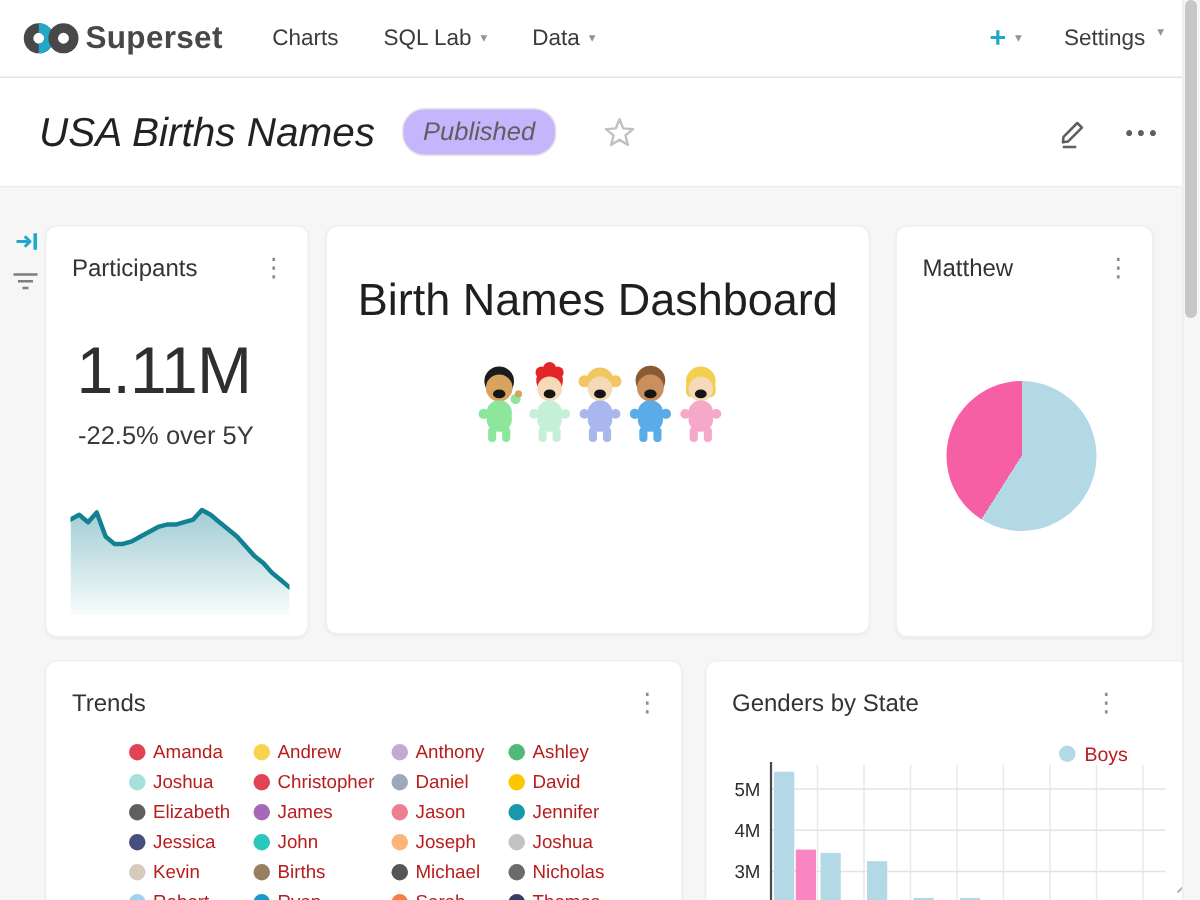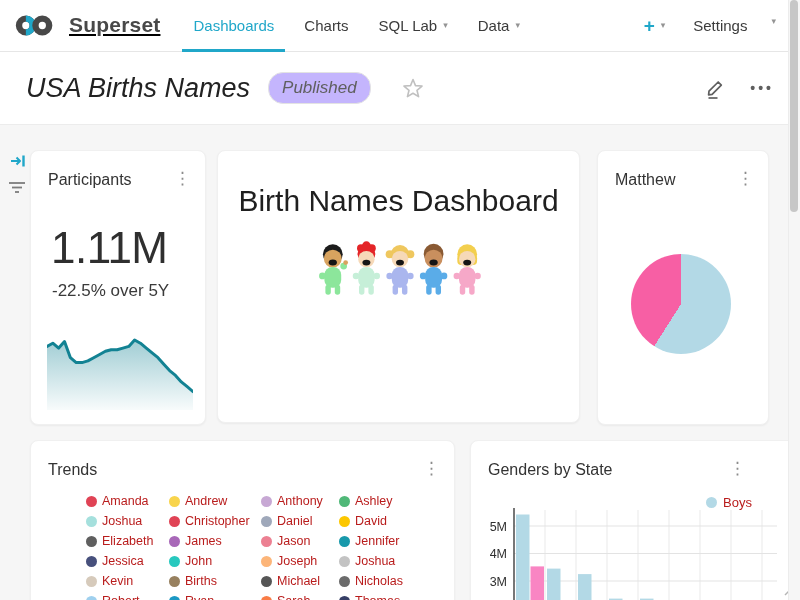--- a/index.html
+++ b/index.html
@@ -4,33 +4,33 @@
 <style>
   * { margin:0; padding:0; box-sizing:border-box; }
   html,body { width:800px; height:600px; }
   body { font-family:"Liberation Sans", sans-serif; background:#fff; }
   #app { position:relative; width:800px; height:600px; overflow:hidden; background:#fff; }
 
   
   .topnav { position:absolute; top:0; left:0; right:0; height:52px; background:#fff;
             border-bottom:1px solid #e6e6e6; display:flex; align-items:center;
             padding:0 24px 0 14px; z-index:5; }
-  .brand { display:flex; gap:13px;text-decoration:underline; }
+  .brand { display:flex; align-items:center; gap:1px; }
   .brand-text { font-size:21px; font-weight:bold; color:#484848; letter-spacing:.2px; }
   .menu { display:flex; height:52px; margin-left:18px; }
   .nav-item { position:relative; display:flex; align-items:center; gap:6px; padding:0 15px;
               font-size:15px; color:#3b3b3b; cursor:pointer; }
   .nav-item.active { color:#20a7c9; }
   .nav-item.active::after { content:''; position:absolute; left:4px; right:4px; bottom:0;
               height:3px; background:#20a7c9; }
   .caret { font-size:9px; color:#949494; line-height:1; }
   .nav-right { margin-left:auto; display:flex; align-items:center; gap:28px; }
   .plus-btn { display:flex; align-items:center; gap:6px; cursor:pointer; }
   .plus-glyph { color:#20a7c9; font-weight:bold; font-size:19px; line-height:1; }
-  .settings-btn { display:flex; align-items:flex-start; gap:24px; font-size:15px; color:#3b3b3b; cursor:pointer; }
+  .settings-btn { display:flex; align-items:flex-start; gap:8px; font-size:15px; color:#3b3b3b; cursor:pointer; }
 
   
   .dash-header { position:absolute; top:52px; left:0; right:0; height:73px; background:#fff;
                  border-bottom:1px solid #ececec; display:flex; align-items:center;
                  padding:0 26px; z-index:4; }
   .dash-title { font-size:27px; font-weight:500; color:#222;font-style:italic; }
   .pill { margin-left:18px; background:#c4b5fd; border:1px solid #e3e3e3; color:#5f5f5f;
           font-size:17px; padding:5px 13px; border-radius:15px;font-style:italic; }
   .fav-star { margin-left:30px; cursor:pointer; display:flex; }
   .header-right { margin-left:auto; display:flex; align-items:center; gap:24px; }
@@ -91,23 +91,20 @@
   <nav class="topnav">
     <div class="brand">
       <svg width="42" height="25" viewBox="0 0 46 26">
         <circle cx="13" cy="13" r="7.5" fill="none" stroke="#484848" stroke-width="7"></circle>
         <path d="M13 5.5 A7.5 7.5 0 0 1 13 20.5" fill="none" stroke="#20a7c9" stroke-width="7"></path>
         <circle cx="31" cy="13" r="7.5" fill="none" stroke="#484848" stroke-width="7"></circle>
       </svg>
       <span class="brand-text">Superset</span>
     </div>
     <div class="menu">
-      <div class="nav-item active">
-        <span>Dashboards</span>
-      </div>
       <div class="nav-item">
         <span>Charts</span>
       </div>
       <div class="nav-item">
         <span>SQL Lab</span>
         <span class="caret">▾</span>
       </div>
       <div class="nav-item">
         <span>Data</span>
         <span class="caret">▾</span>

